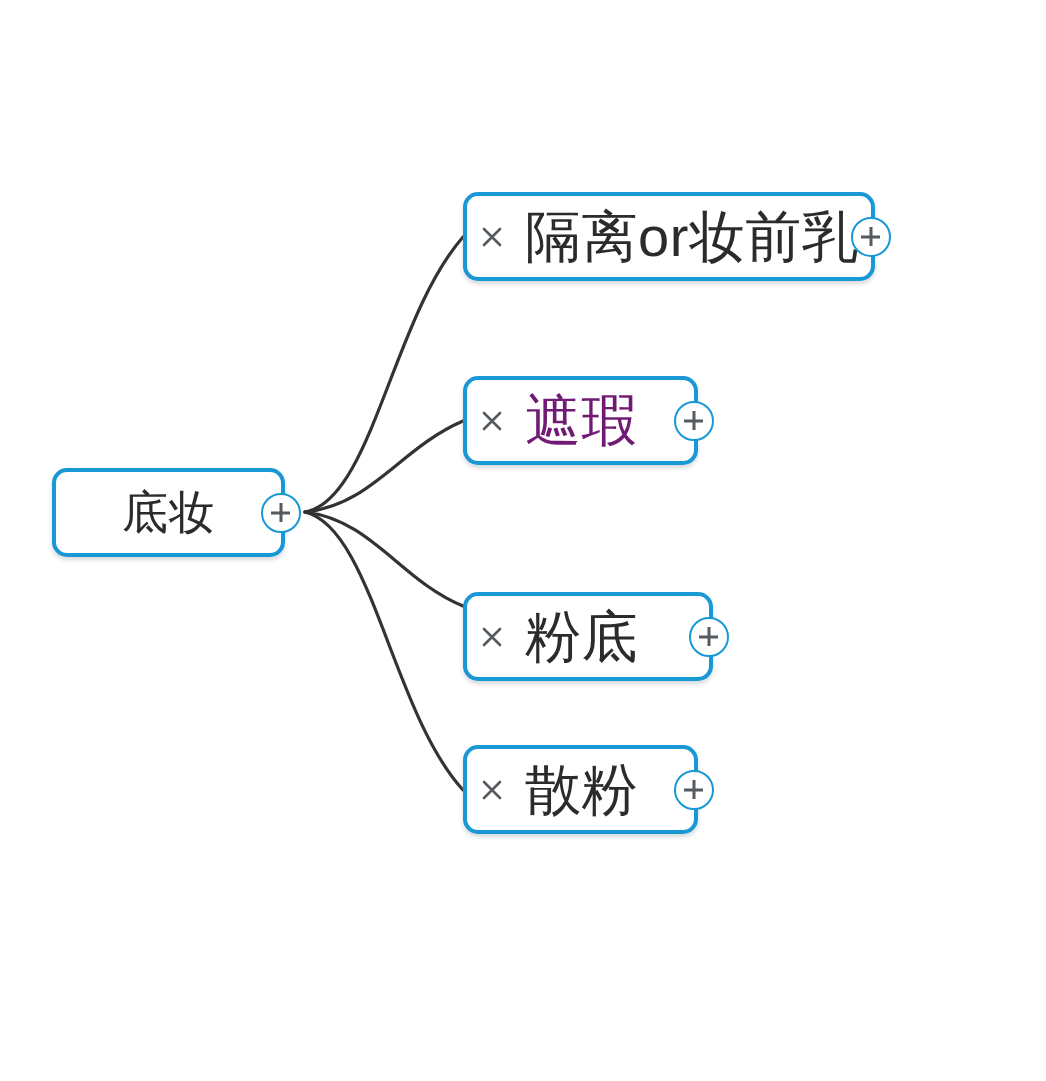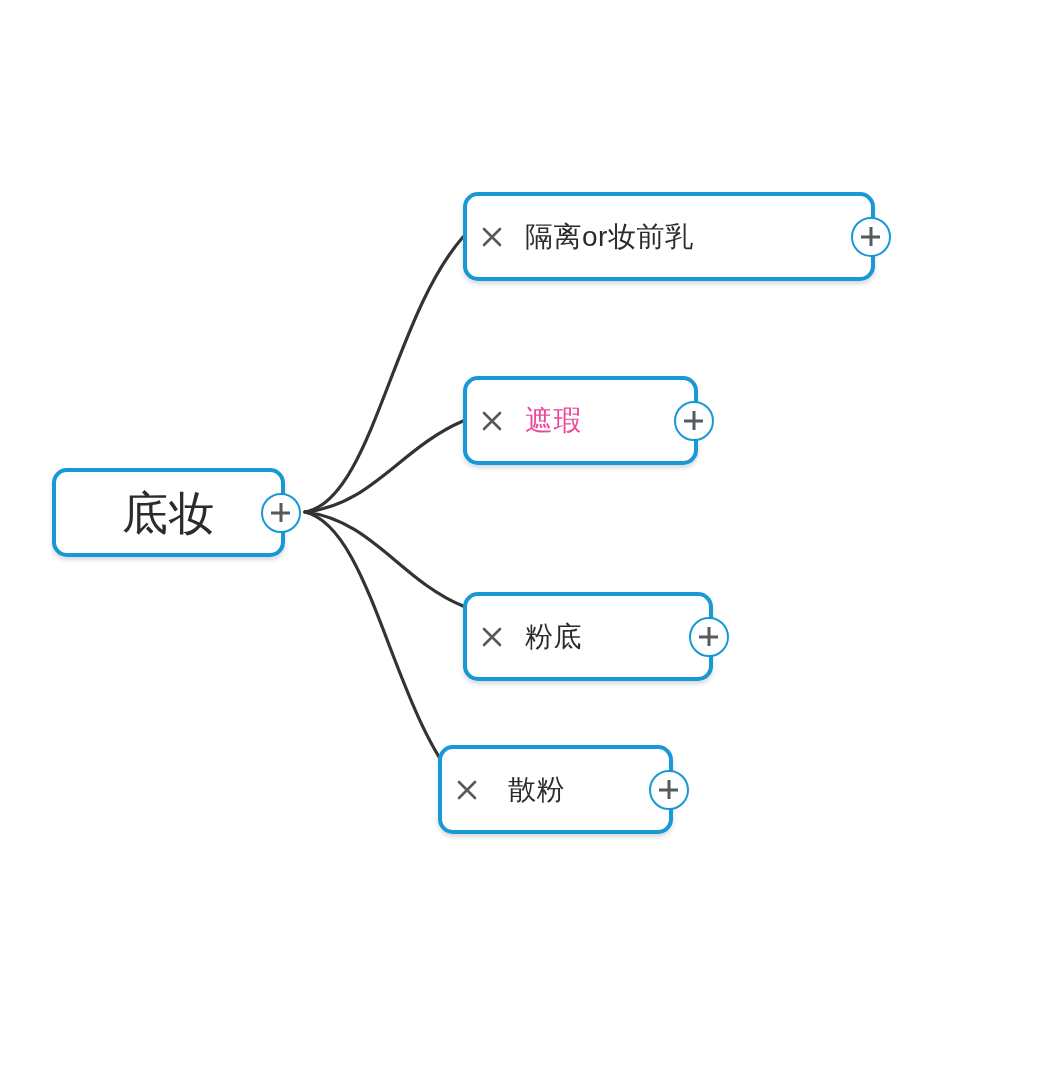--- a/index.html
+++ b/index.html
@@ -36,21 +36,21 @@
     border-radius: 15px;
     display: flex;
     align-items: center;
     box-shadow: 0 3px 4px rgba(120,130,140,0.30);
   }
   .node-root {
     justify-content: center;
   }
   .node-label {
     color: #2b2b2b;
-    font-size: 28px;
+    font-size: 56px;
     line-height: 1;
     white-space: nowrap;
     letter-spacing: 0.5px;
   }
   .node-root .node-label {
     font-size: 46px;
   }
   .close-icon {
     position: absolute;
     left: 12px;
@@ -104,49 +104,49 @@
   <svg id="edges" viewBox="0 0 1046 1081" xmlns="http://www.w3.org/2000/svg">
     <g fill="none" stroke="#333333" stroke-width="3.2" stroke-linecap="round">
       <path d="M 305 512 C 372 500 392 318 463 237" stroke="#333333"></path>
       <path d="M 305 512 C 372 505 400 448 463 421" stroke="#333333"></path>
       <path d="M 305 512 C 372 520 400 580 463 606" stroke="#333333"></path>
       <path d="M 305 512 C 372 528 392 712 463 790" stroke="#333333"></path>
     </g>
   </svg>
 
   <div class="node node-root" id="root-node" style="left: 52px; top: 468px; width: 233px; height: 89px; border-color: rgb(24, 152, 213); background: rgb(255, 255, 255);">
-    <span class="node-label" style="color: rgb(43, 43, 43);">底妆</span>
+    <span class="node-label" style="color: rgb(43, 43, 43); font-family: Liberation Serif, serif;">底妆</span>
     <span class="plus-badge" style="border-color: rgb(24, 152, 213);"></span>
   </div>
 
   <div class="node child" id="child-0" style="left: 463px; top: 192px; width: 412px; height: 89px; border-color: rgb(24, 152, 213); background: rgb(255, 255, 255);">
     <svg class="close-icon" viewBox="0 0 26 26" xmlns="http://www.w3.org/2000/svg">
       <path d="M5 5 L21 21 M21 5 L5 21" stroke="#555a5e" stroke-width="2.6" stroke-linecap="round" fill="none"></path>
     </svg>
     <span class="node-label" style="color: rgb(43, 43, 43);">隔离or妆前乳</span>
     <span class="plus-badge" style="border-color: rgb(24, 152, 213);"></span>
   </div>
 
   <div class="node child" id="child-1" style="left: 463px; top: 376px; width: 235px; height: 89px; border-color: rgb(24, 152, 213); background: rgb(255, 255, 255);">
     <svg class="close-icon" viewBox="0 0 26 26" xmlns="http://www.w3.org/2000/svg">
       <path d="M5 5 L21 21 M21 5 L5 21" stroke="#555a5e" stroke-width="2.6" stroke-linecap="round" fill="none"></path>
     </svg>
-    <span class="node-label" style="color: #ec4899;">遮瑕</span>
+    <span class="node-label" style="color: #701a75;">遮瑕</span>
     <span class="plus-badge" style="border-color: rgb(24, 152, 213);"></span>
   </div>
 
   <div class="node child" id="child-2" style="left: 463px; top: 592px; width: 250px; height: 89px; border-color: rgb(24, 152, 213); background: rgb(255, 255, 255);">
     <svg class="close-icon" viewBox="0 0 26 26" xmlns="http://www.w3.org/2000/svg">
       <path d="M5 5 L21 21 M21 5 L5 21" stroke="#555a5e" stroke-width="2.6" stroke-linecap="round" fill="none"></path>
     </svg>
     <span class="node-label" style="color: rgb(43, 43, 43);">粉底</span>
     <span class="plus-badge" style="border-color: rgb(24, 152, 213);"></span>
   </div>
 
-  <div class="node child" id="child-3" style="left: 438px; top: 745px; width: 235px; height: 89px; border-color: rgb(24, 152, 213); background: rgb(255, 255, 255); padding-left: 8px;">
+  <div class="node child" id="child-3" style="left: 463px; top: 745px; width: 235px; height: 89px; border-color: rgb(24, 152, 213); background: rgb(255, 255, 255);">
     <svg class="close-icon" viewBox="0 0 26 26" xmlns="http://www.w3.org/2000/svg">
       <path d="M5 5 L21 21 M21 5 L5 21" stroke="#555a5e" stroke-width="2.6" stroke-linecap="round" fill="none"></path>
     </svg>
     <span class="node-label" style="color: rgb(43, 43, 43);">散粉</span>
     <span class="plus-badge" style="border-color: rgb(24, 152, 213);"></span>
   </div>
 
 </div>
 
 </body></html>

